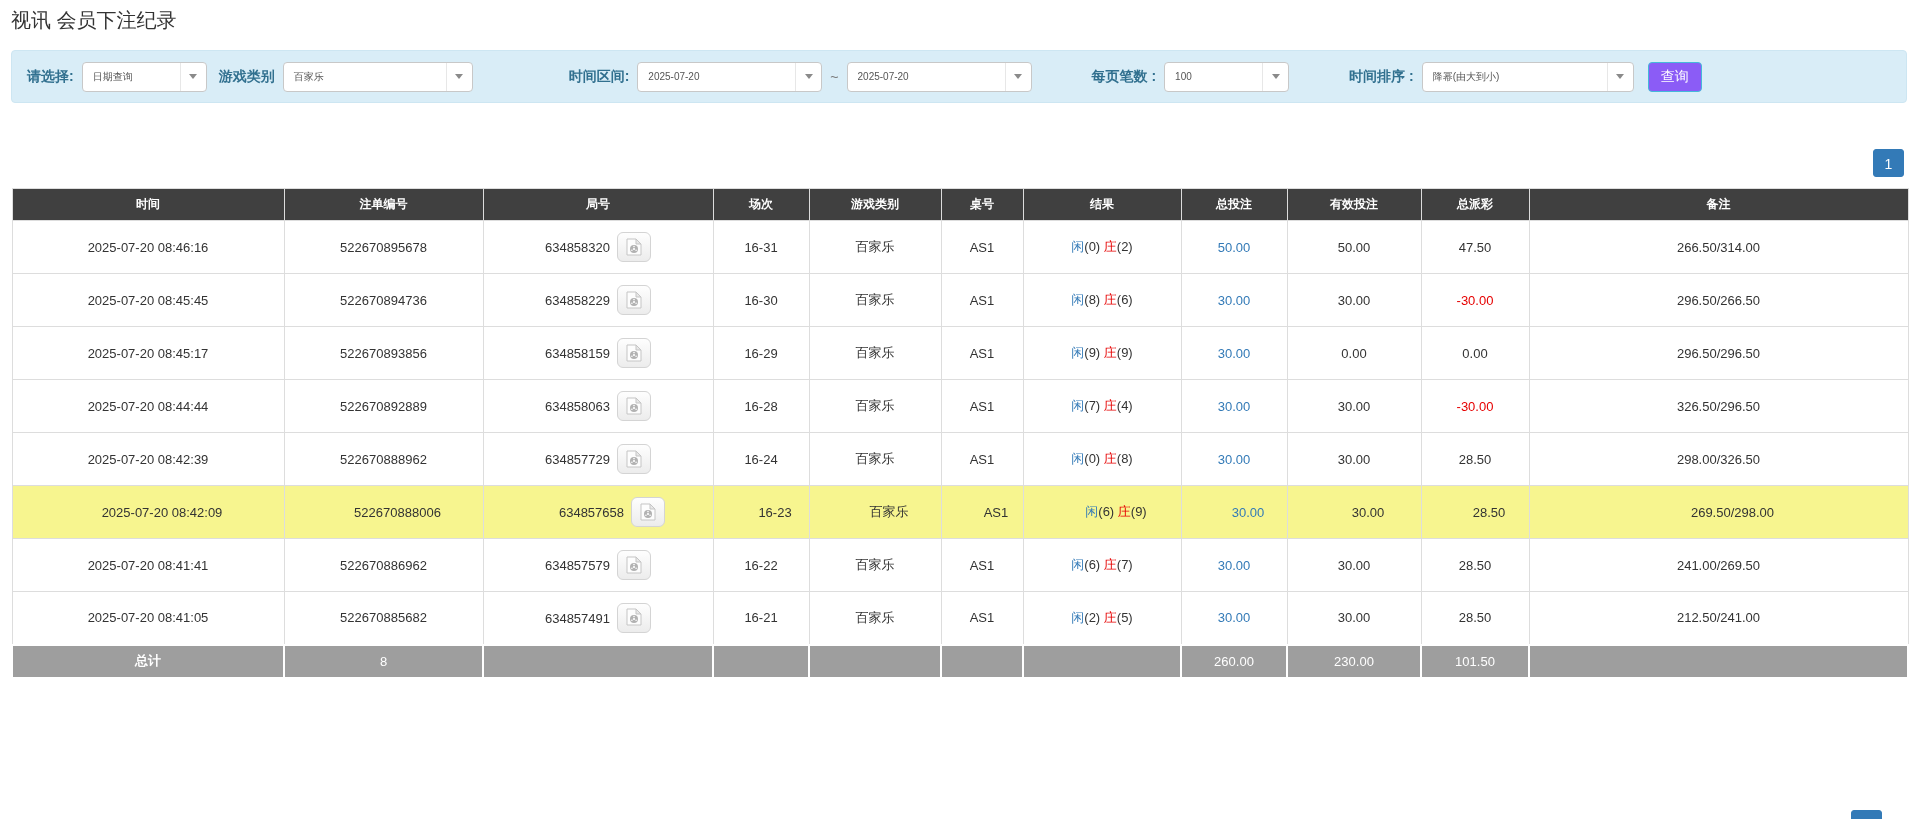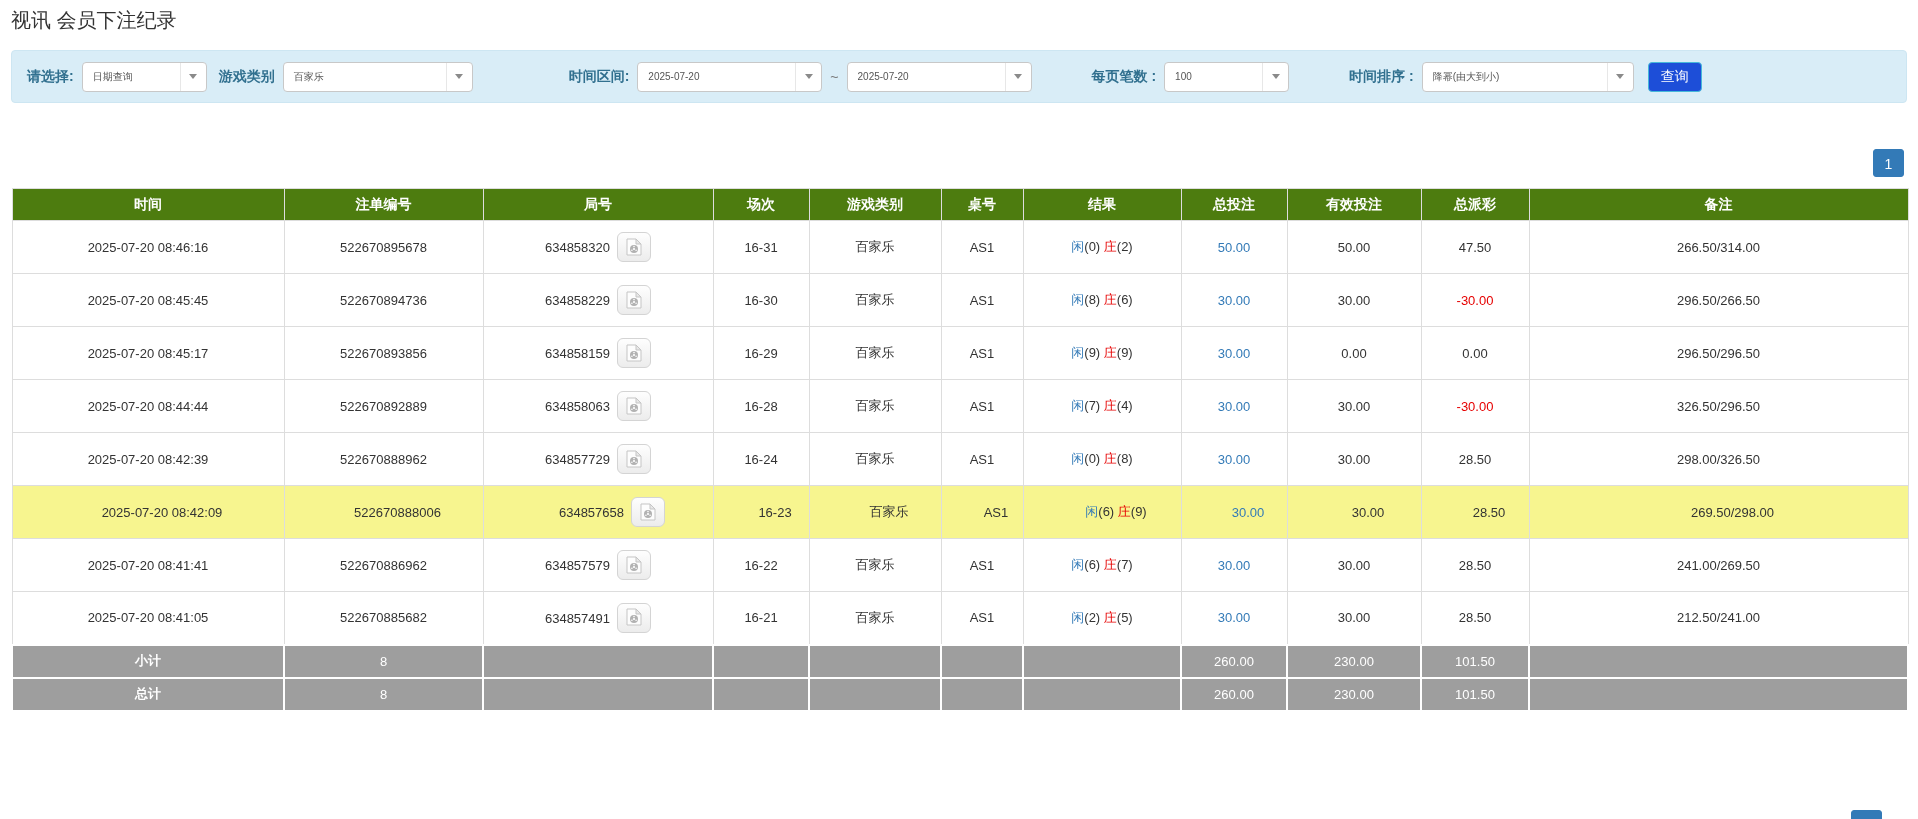--- a/index.html
+++ b/index.html
@@ -25,21 +25,21 @@
     display: inline-flex; align-items: center; cursor: pointer;
   }
   .dd-text { flex: 1; font-size: 10px; color: #555; padding: 0 10px; white-space: nowrap; overflow: hidden; }
   .dd-arrow { width: 26px; align-self: stretch; display: flex; align-items: center; justify-content: center; border-left: 1px solid #e7e7e7; }
   .caret { display:inline-block; width:0; height:0; border-left:4px solid transparent; border-right:4px solid transparent; border-top:5px solid #8a8a8a; }
   .w125 { width: 125px; } .w190 { width: 190px; } .w185 { width: 185px; } .w178 { width: 212px; }
   .tilde { color: #777; font-size: 14px; }
   .gap-lg { margin-left: 88px; } .gap-md { margin-left: 52px; } .gap-sm { margin-left: 4px; }
   .btn-search {
     height: 30px; padding: 0 12px; margin-left: 6px;
-    background: #1d4ed8; border: 1px solid #46b8da; border-radius: 4px;
+    background: #8b5cf6; border: 1px solid #46b8da; border-radius: 4px;
     color: #fff; font-size: 14px; cursor: pointer;
     font-family: "Liberation Sans", "DejaVu Sans", sans-serif;
   }
 
   
   .summary-bar {
     margin-top: 29px; height: 42px; background: #dff0d8; border-radius: 4px;
     display: flex; align-items: center; justify-content: space-between; padding: 0 16px;
   }
   .summary-left { font-size: 13px; color: #555; }
@@ -50,21 +50,21 @@
   .page-btn {
     display: inline-block; min-width: 31px; height: 28px; line-height: 28px;
     background: #337ab7; border: 1px solid #337ab7; border-radius: 3px;
     color: #fff; font-size: 14px; text-align: center; cursor: pointer;
   }
   .pager-bottom { position: absolute; top: 810px; right: 25px; }
 
   
   table { width: 100%; border-collapse: collapse; table-layout: fixed; margin-top: 11px; }
   thead th {
-    background: #4d7c0f; color: #fff; font-size: 14px; font-weight: bold;
+    background: #404040; color: #fff; font-size: 12px; font-weight: bold;
     height: 32px; border: 1px solid #dddddd; text-align: center;
   }
   tbody td {
     height: 53px; border: 1px solid #dddddd; background: #fff;
     font-size: 13px; color: #333; text-align: center; vertical-align: middle;
   }
   tbody tr.highlight td { background: #f7f58f; padding-left: 28px; }
   .bet-link { color: #337ab7; cursor: pointer; }
   .neg { color: #e60000; }
   .res-player { color: #337ab7; }
@@ -335,45 +335,32 @@
           <td>AS1</td>
           <td><span class="res-player">闲</span><span>(2) </span><span class="res-banker">庄</span><span>(5)</span></td>
           <td><span class="bet-link">30.00</span></td>
           <td>30.00</td>
           <td>28.50</td>
           <td>212.50/241.00</td>
         </tr>
       </tbody>
     <tfoot>
         <tr>
-          <td class="flabel-cell">小计</td>
+          <td class="flabel-cell">总计</td>
           <td>8</td>
           <td></td>
           <td></td>
           <td></td>
           <td></td>
           <td></td>
           <td>260.00</td>
           <td>230.00</td>
           <td>101.50</td>
           <td></td>
         </tr>
-        <tr>
-          <td class="flabel-cell">总计</td>
-          <td>8</td>
-          <td></td>
-          <td></td>
-          <td></td>
-          <td></td>
-          <td></td>
-          <td>260.00</td>
-          <td>230.00</td>
-          <td>101.50</td>
-          <td></td>
-        </tr>
       </tfoot>
   </table>
 
   <div class="pager-bottom">
     <span class="page-btn">1</span>
   </div>
 
 </div>
 
 </body></html>

